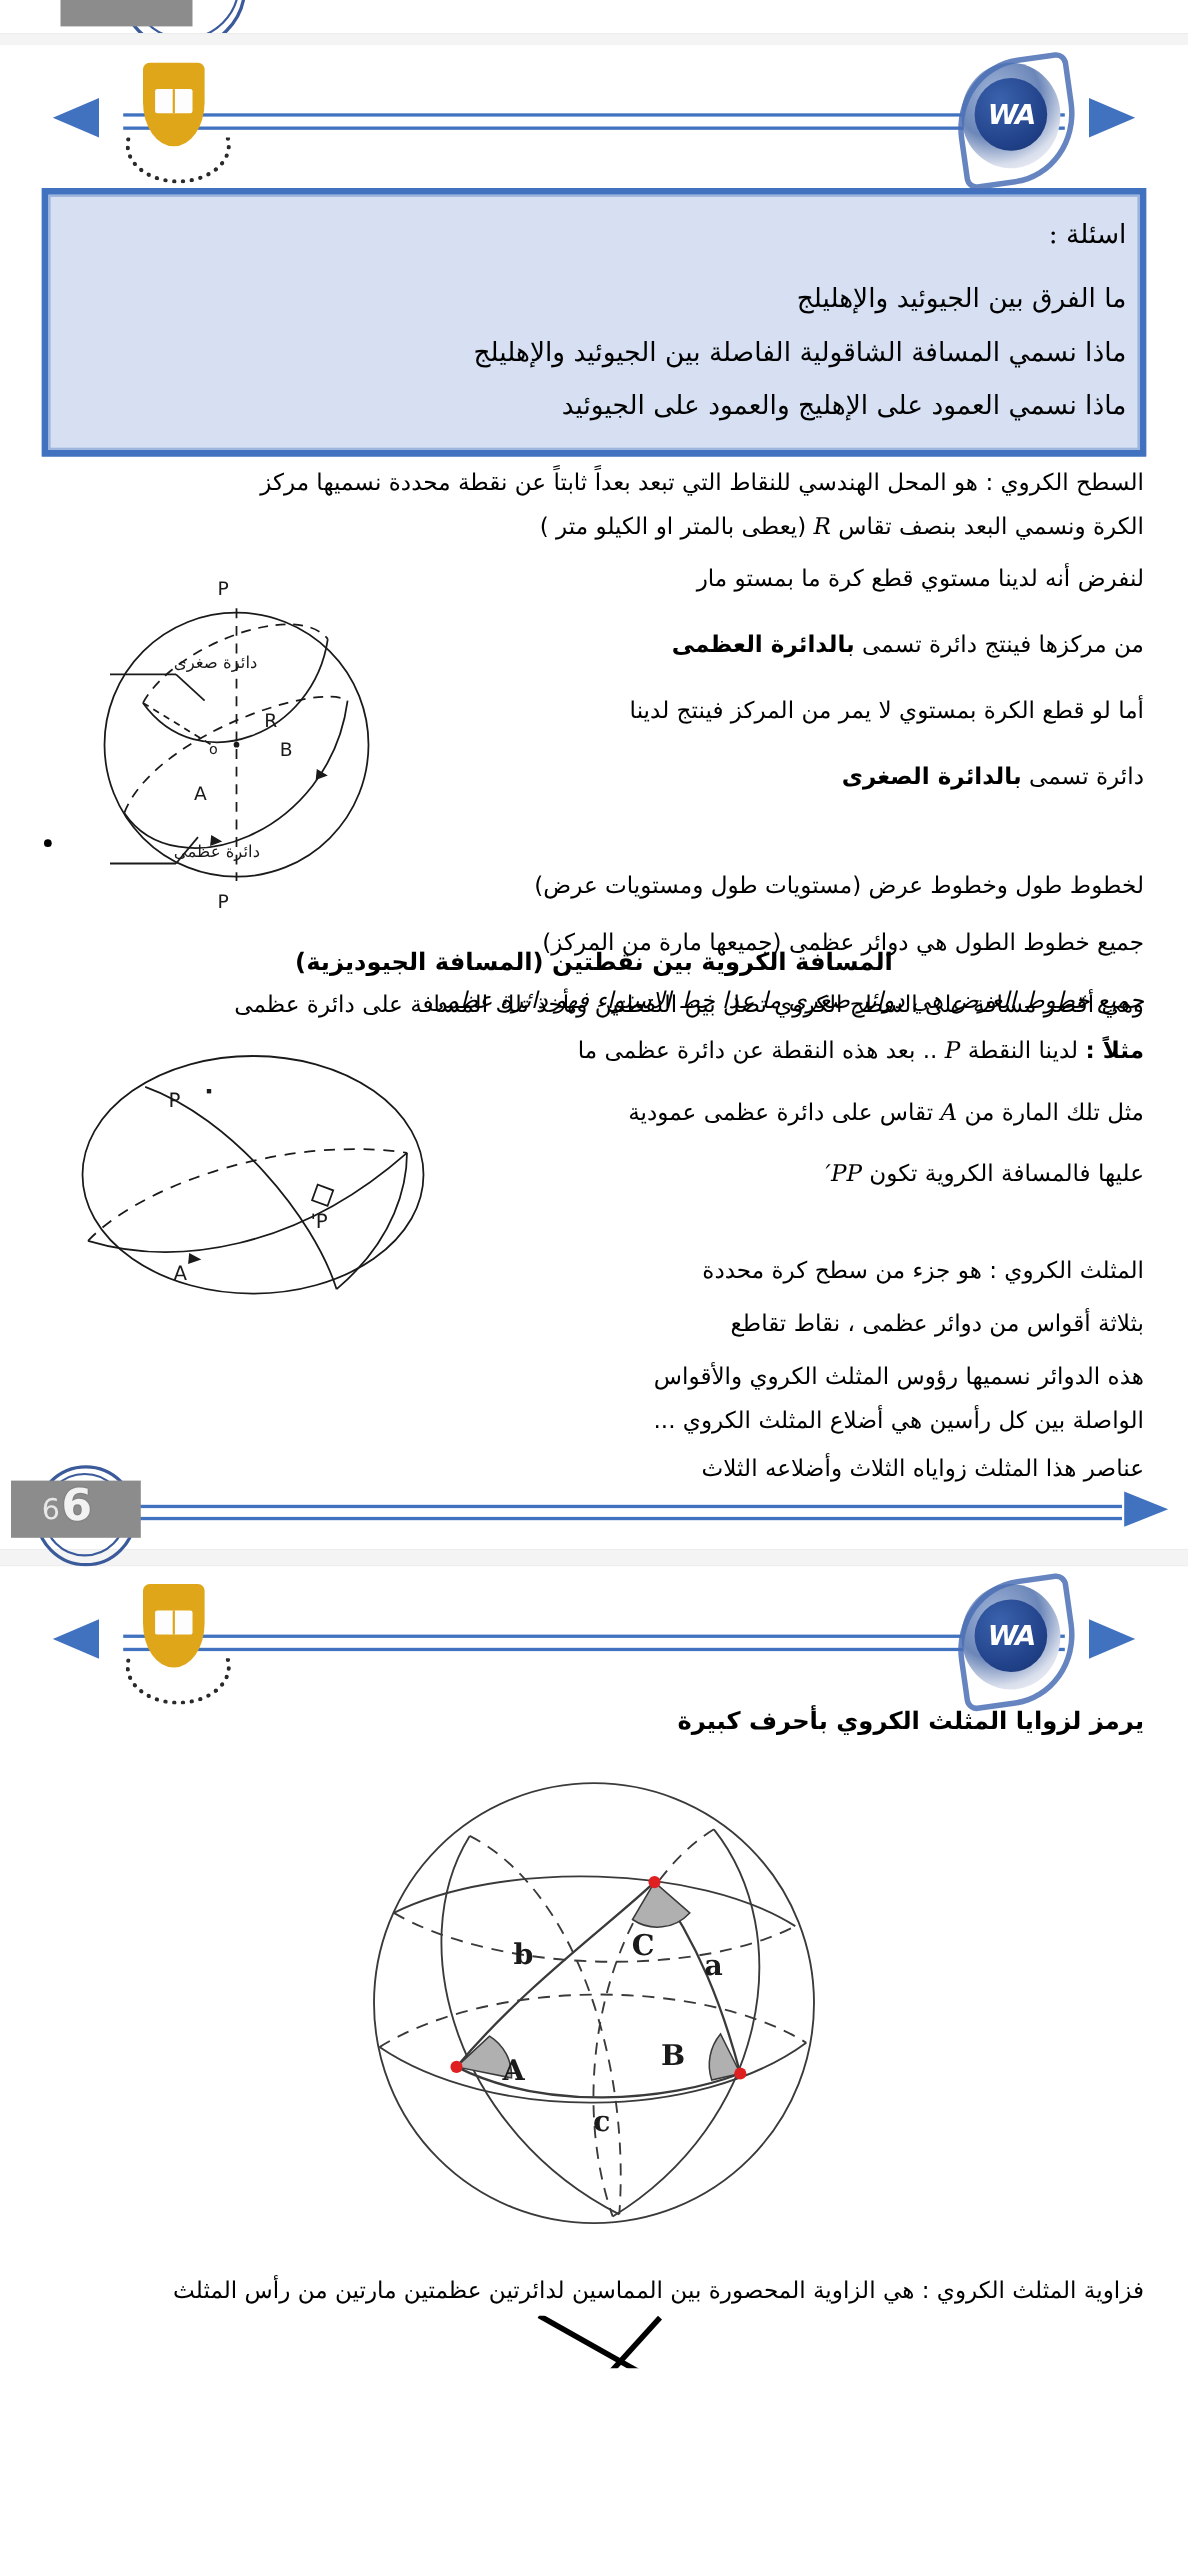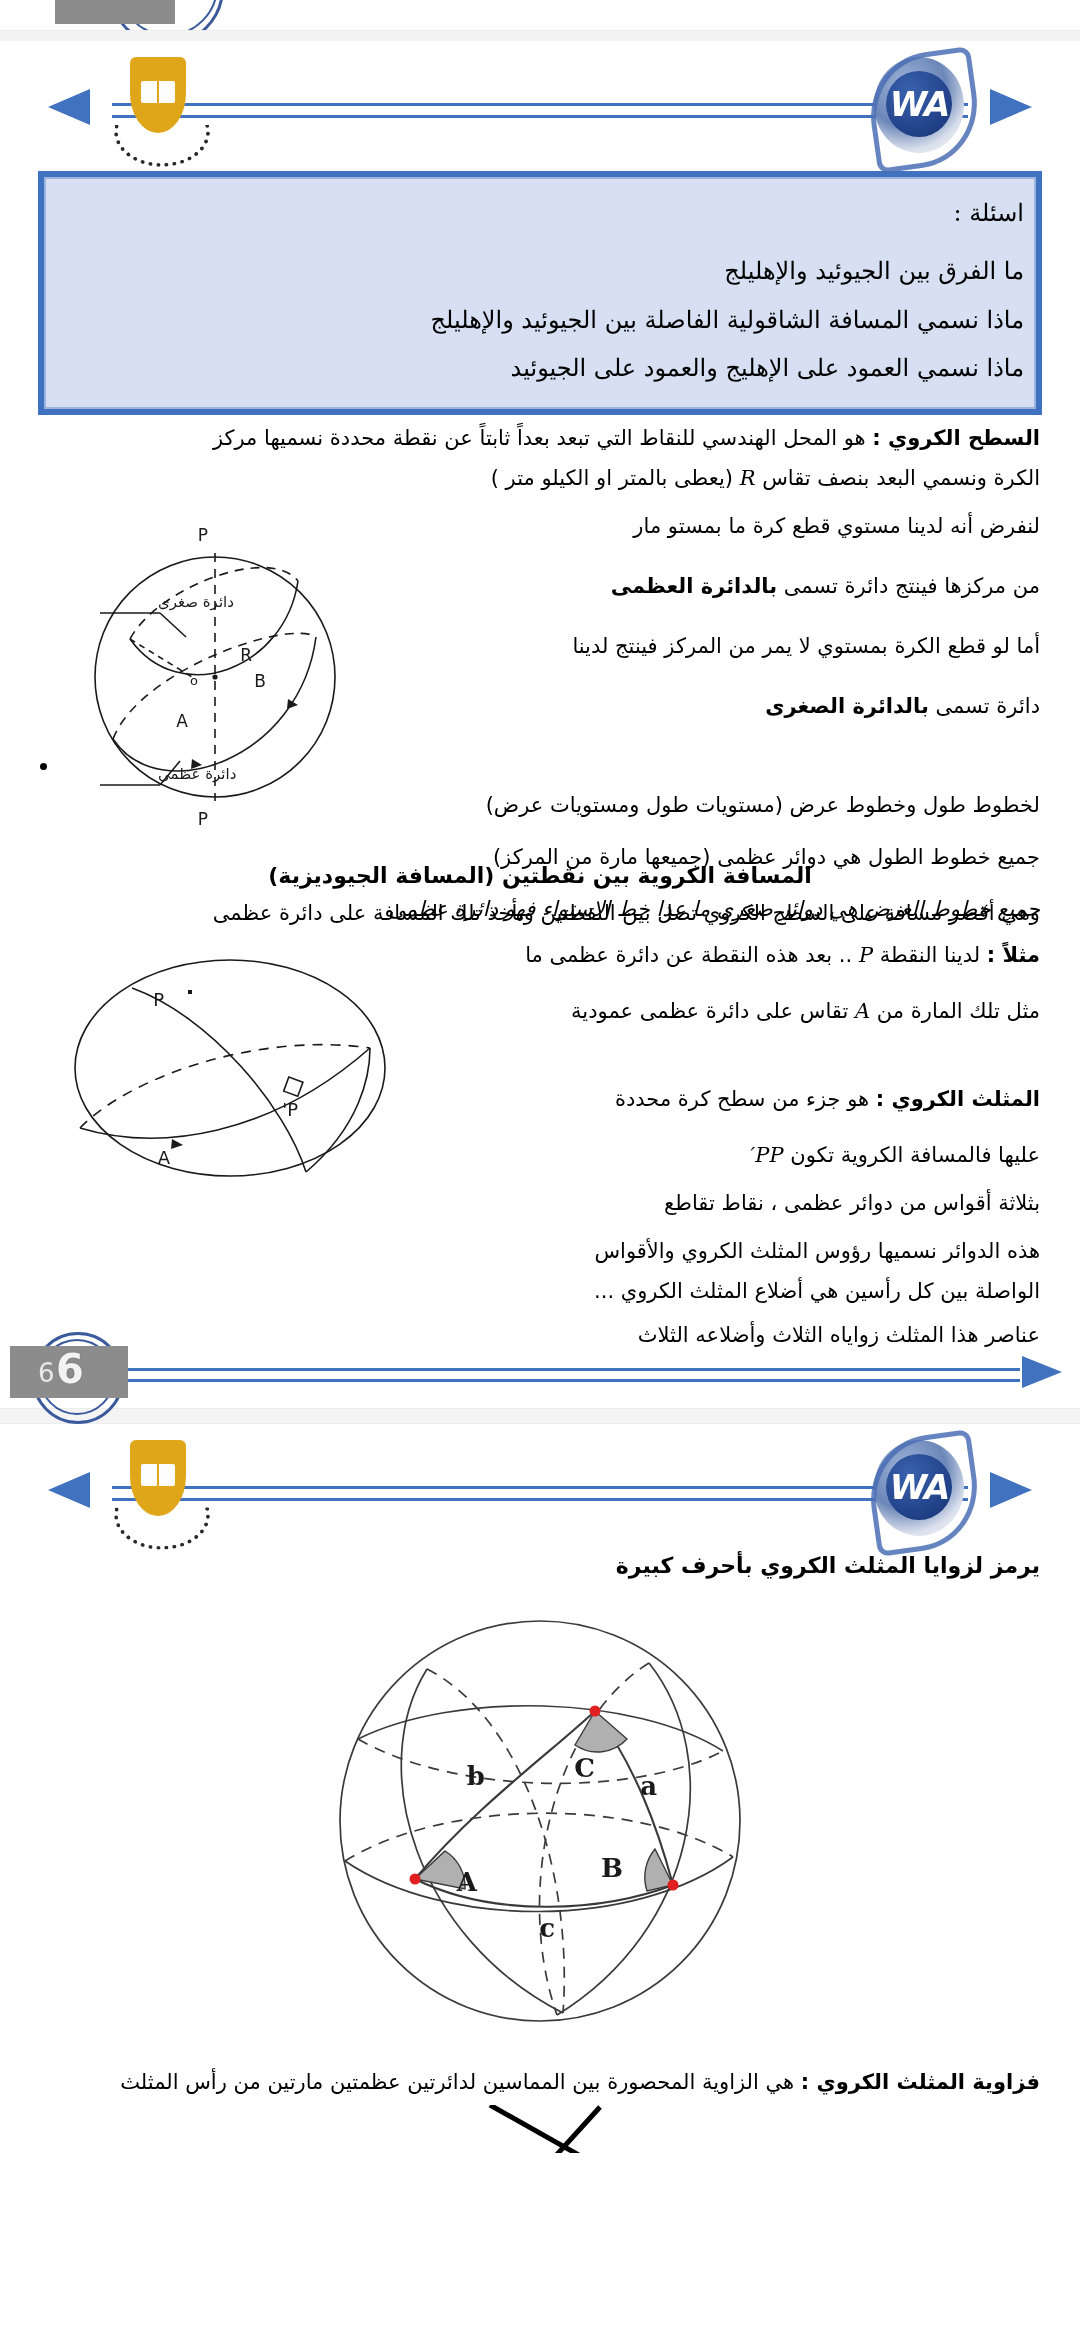--- a/index.html
+++ b/index.html
@@ -68,21 +68,21 @@
     position:absolute;left:8px;top:6px;width:90px;height:96px;border-radius:50%;
     background:radial-gradient(circle at 35% 30%,#9fb4d8 0%,#6b86b8 45%,#d9dfec 72%,#ffffff 100%);
   }
   .wa-logo .disc{
     position:absolute;left:20px;top:20px;width:66px;height:66px;border-radius:50%;
     background:radial-gradient(circle at 35% 30%,#3a62ad 0%,#1f3f86 70%,#16306a 100%);
   }
   .wa-logo .wa{
     position:absolute;left:20px;top:20px;width:66px;height:66px;
     display:flex;align-items:center;justify-content:center;
-    color:#fff;font-size:34px;font-weight:bold;font-style:italic;
+    color:#fff;font-size:25px;font-weight:bold;font-style:italic;
     font-family:"DejaVu Sans",sans-serif;letter-spacing:-2px;
   }
   .wa-logo .swoosh{
     position:absolute;left:4px;top:2px;width:98px;height:104px;
     border:5px solid #4a6fb5;border-radius:58% 10% 58% 10%;
     transform:rotate(-8deg);opacity:.85;
   }
 
   
   .qbox{
@@ -95,21 +95,21 @@
   }
   .qbox p{margin:0 0 16px 0;font-size:24px;line-height:1.35;text-align:right;
     font-family:"DejaVu Serif","Liberation Serif",serif;}
   .qbox p:last-child{margin-bottom:0;}
   .qbox p.qtitle{margin-bottom:26px;}
 
   
   .body{padding:6px 40px 0 40px;}
   .ln{font-size:21px;line-height:1.62;text-align:right;margin:0 0 6px 0;}
   .b{font-weight:bold;}
-  .term{font-weight:bold;}
+  .term{font-weight:normal;}
   .it{font-style:italic;font-family:"DejaVu Serif","Liberation Serif",serif;}
   .hd{font-weight:bold;font-size:22px;text-align:center;margin:4px 0 8px 0;}
   .bullet-line{display:flex;justify-content:flex-end;align-items:center;gap:12px;}
   .bullet-dot{width:7px;height:7px;background:#000;border-radius:50%;display:inline-block;}
 
   .rowwrap{position:relative;}
   .fig-left{position:absolute;left:0;top:0;}
 
   
   svg{display:block;}
@@ -296,28 +296,28 @@
           <span class="b">مثلاً :</span>
           <span>لدينا النقطة</span>
           <span class="it">P</span>
           <span>.. بعد هذه النقطة عن دائرة عظمى ما</span>
         </p>
         <p class="ln" style="margin-top:22px;">
           <span>مثل تلك المارة من</span>
           <span class="it">A</span>
           <span>تقاس على دائرة عظمى عمودية</span>
         </p>
+        <p class="ln" style="margin-top:22px;">
+          <span>عليها فالمسافة الكروية تكون</span>
+          <span class="it">PP′</span>
+        </p>
+
         <p class="ln" style="margin-top:54px;">
           <span class="term">المثلث الكروي :</span>
           <span>هو جزء من سطح كرة محددة</span>
-        </p>
-
-        <p class="ln" style="margin-top:22px;">
-          <span>عليها فالمسافة الكروية تكون</span>
-          <span class="it">PP′</span>
         </p>
         <p class="ln" style="margin-top:14px;">بثلاثة أقواس من دوائر عظمى ، نقاط تقاطع</p>
         <p class="ln" style="margin-top:14px;">هذه الدوائر نسميها رؤوس المثلث الكروي والأقواس</p>
         <p class="ln" style="margin-top:0;">الواصلة بين كل رأسين هي أضلاع المثلث الكروي ...</p>
         <p class="ln" style="margin-top:10px;">عناصر هذا المثلث زواياه الثلاث وأضلاعه الثلاث</p>
       </div>
     </div>
   </div>
 
   <div class="footer-band" style="margin-top:150px;">

